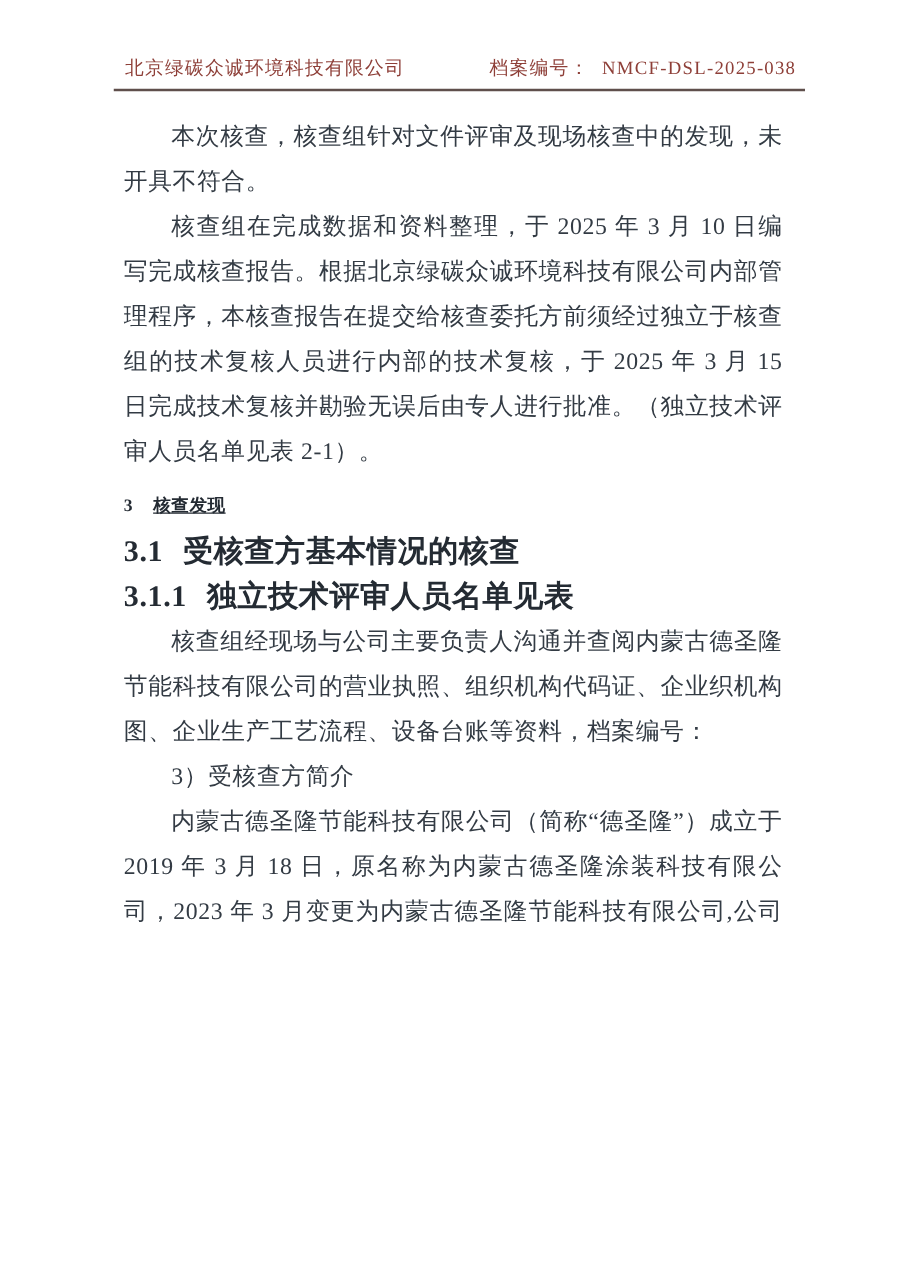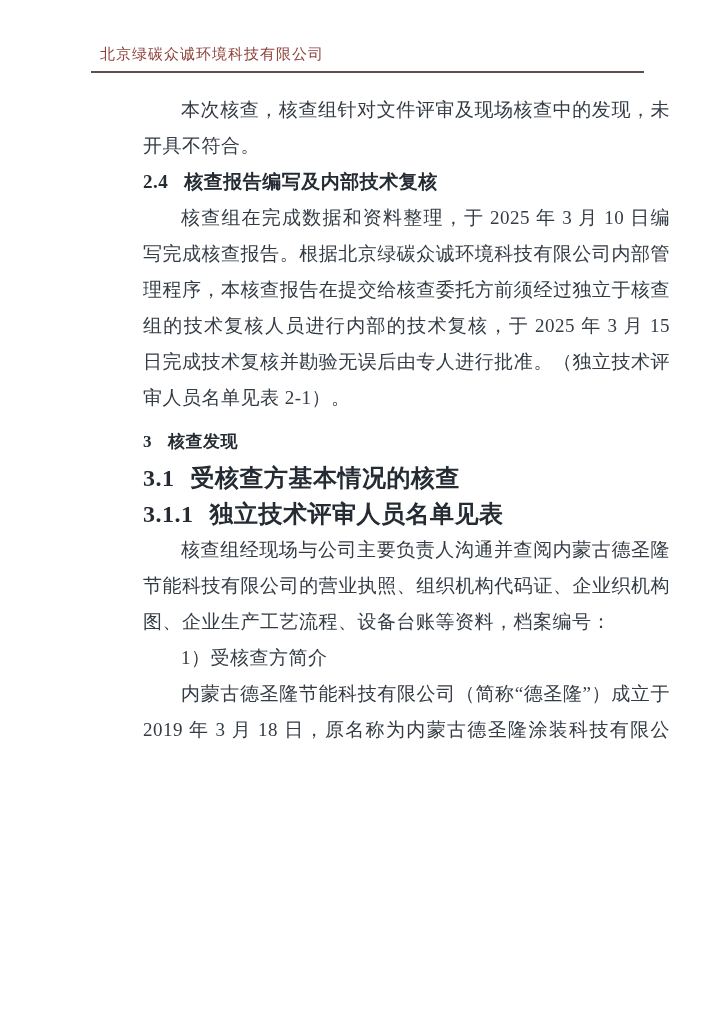--- a/index.html
+++ b/index.html
@@ -45,21 +45,20 @@
   .content {
     position: absolute;
     top: 92px;
     left: 99px;
     width: 527px;
     color: #333b44;
     font-size: 19px;
     line-height: 36px;
     text-align: justify;
     letter-spacing: 0.5px;
-    margin-left: 44px;
   }
   .body-para {
     margin: 0;
     text-indent: 2em;
   }
   .list-line {
     margin: 0;
     text-indent: 2em;
   }
   .heading {
@@ -71,23 +70,24 @@
   .heading .h-num {
     display: inline-block;
     margin-right: 16px;
   }
   .heading-l2 { 
     font-size: 19px;
     line-height: 36px;
     margin: 0;
   }
   .heading-l1 { 
-    font-size: 17px;
+    font-size: 14px;
     line-height: 36px;
     margin: 8px 0 0 0;
+    text-decoration: underline;
   }
   .heading-l3 { 
     font-size: 24px;
     line-height: 36px;
     margin: 0;
   }
   .doc-footer {
     position: absolute;
     top: 934px;
     left: 0;
@@ -98,49 +98,50 @@
     letter-spacing: 1px;
   }
 </style>
 </head>
 <body>
 
 <div class="page">
 
   <div class="doc-header">
     <span>北京绿碳众诚环境科技有限公司</span>
+    <span class="file-no-group">
+      <span>档案编号：</span>
+      <span>NMCF-DSL-2025-038</span>
+    </span>
   </div>
 
   <div class="header-rule"></div>
 
   <div class="content">
 
     <p class="body-para">本次核查，核查组针对文件评审及现场核查中的发现，未开具不符合。</p>
 
-    <div class="heading heading-l2">
-      <span class="h-num">2.4</span><span>核查报告编写及内部技术复核</span>
-    </div>
 
     <p class="body-para">核查组在完成数据和资料整理，于 2025 年 3 月 10 日编写完成核查报告。根据北京绿碳众诚环境科技有限公司内部管理程序，本核查报告在提交给核查委托方前须经过独立于核查组的技术复核人员进行内部的技术复核，于 2025 年 3 月 15 日完成技术复核并勘验无误后由专人进行批准。（独立技术评审人员名单见表 2-1）。</p>
 
     <div class="heading heading-l1">
       <span class="h-num">3</span><span>核查发现</span>
     </div>
 
     <div class="heading heading-l3">
       <span class="h-num">3.1</span><span>受核查方基本情况的核查</span>
     </div>
 
     <div class="heading heading-l3">
       <span class="h-num">3.1.1</span><span>独立技术评审人员名单见表</span>
     </div>
 
     <p class="body-para">核查组经现场与公司主要负责人沟通并查阅内蒙古德圣隆节能科技有限公司的营业执照、组织机构代码证、企业织机构图、企业生产工艺流程、设备台账等资料，档案编号：</p>
 
-    <p class="list-line">1）受核查方简介</p>
+    <p class="list-line">3）受核查方简介</p>
 
     <p class="body-para">内蒙古德圣隆节能科技有限公司（简称“德圣隆”）成立于 2019 年 3 月 18 日，原名称为内蒙古德圣隆涂装科技有限公司，2023 年 3 月变更为内蒙古德圣隆节能科技有限公司,公司注册资本 1500 万元，资产总额 2584.7 万元，公司位于内蒙古赤峰市元宝山区美丽河物流园区，是一家集科研、开发、生产、销售、施工为一体的现代化建材企业。目前，公司主营产品有热固复合聚苯乙烯泡沫保温板、保温装饰一体板和泡沫混凝土保温板。</p>
 
   </div>
 
   <div class="doc-footer">
     <span>- 6 -</span>
   </div>
 
 </div>

